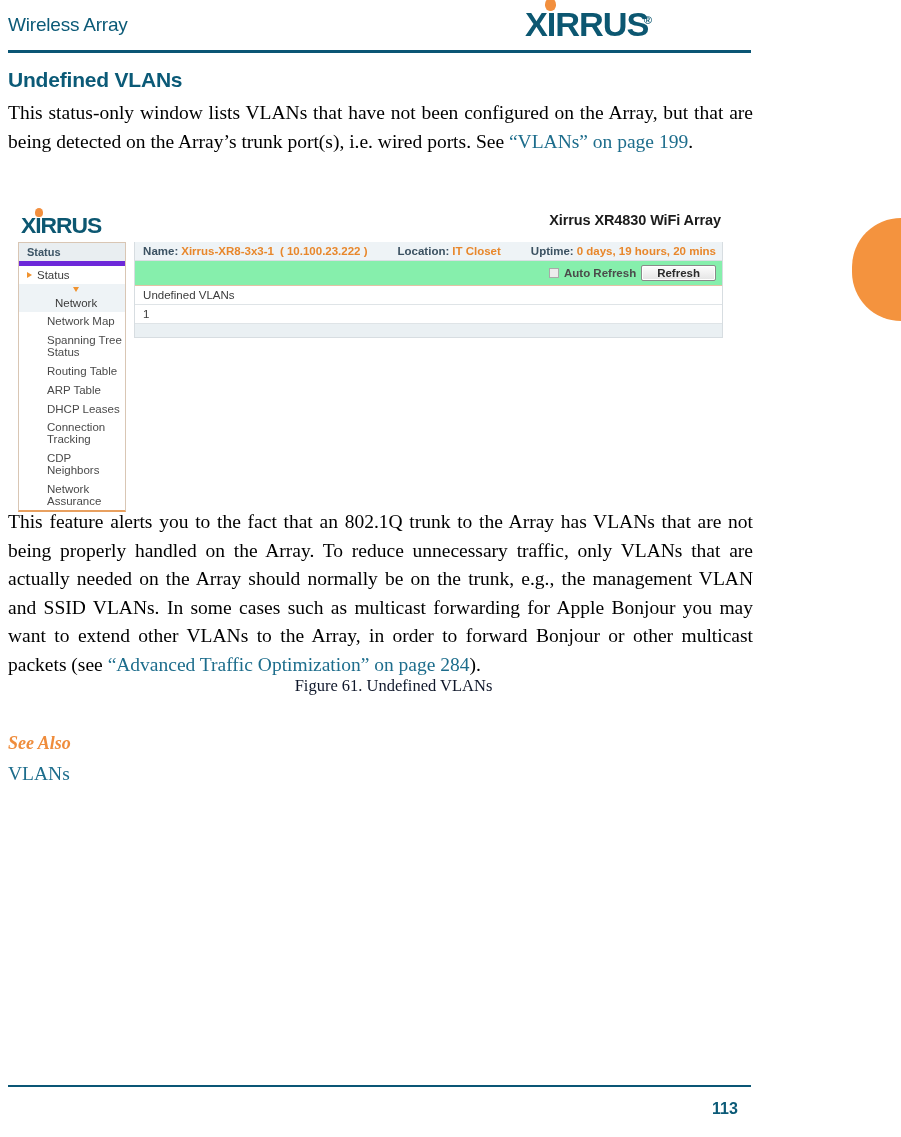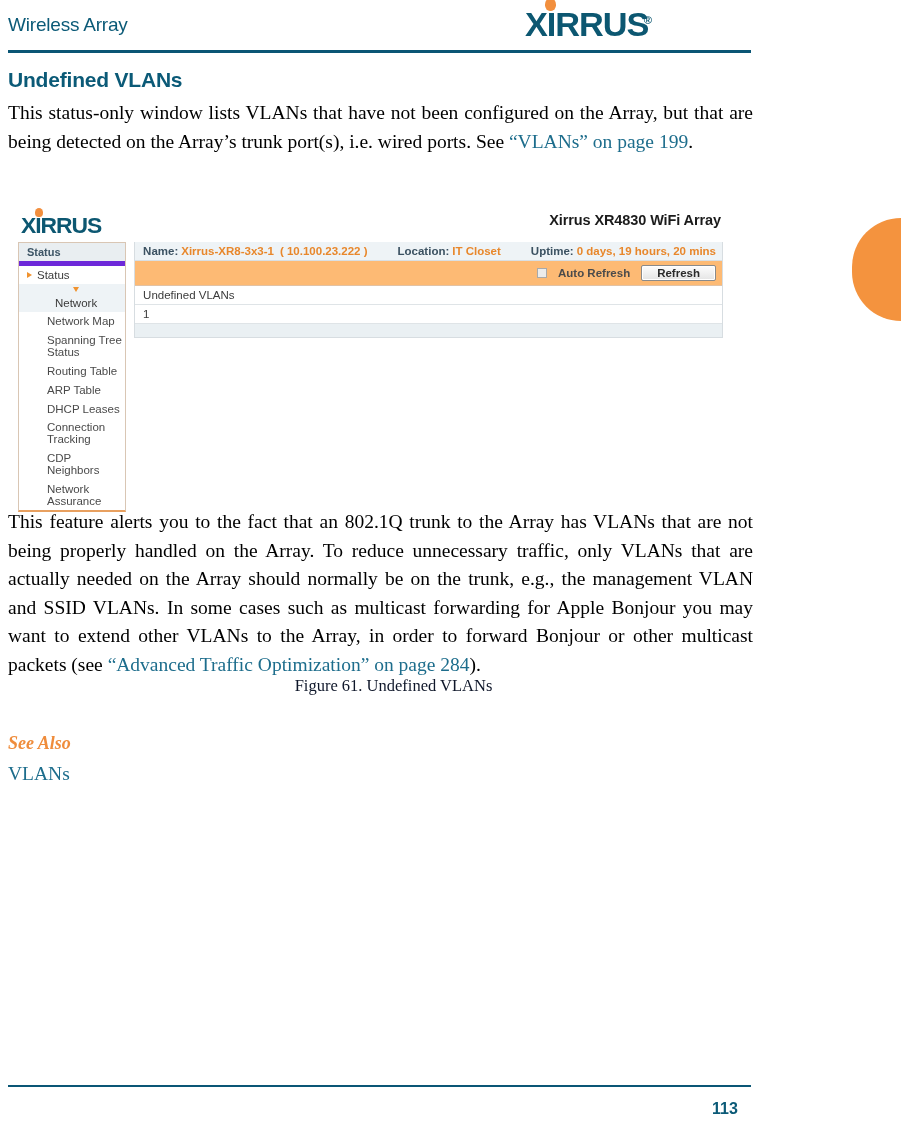--- a/index.html
+++ b/index.html
@@ -225,28 +225,28 @@
     align-items: center;
     white-space: nowrap;
   }
   .fig-infobar .val { color: #e8872b; margin-left: 3px; }
   .info-name { }
   .info-ip { color: #e8872b; margin-left: 6px; }
   .info-loc { margin-left: 30px; }
   .info-up { margin-left: 30px; }
 
   .fig-actionbar {
-    background: #fdba74;
+    background: #86efac;
     border-bottom: 1px solid #e2c2a4;
     height: 24px;
     display: flex;
     align-items: center;
     justify-content: flex-end;
     padding-right: 6px;
-    gap: 11px;
+    gap: 5px;
   }
   .chk {
     width: 10px; height: 10px;
     background: #ececec;
     border: 1px solid #a9a9a9;
     box-sizing: border-box;
     display: inline-block;
   }
   .chk-label {
     font-family: "Liberation Sans", sans-serif;

